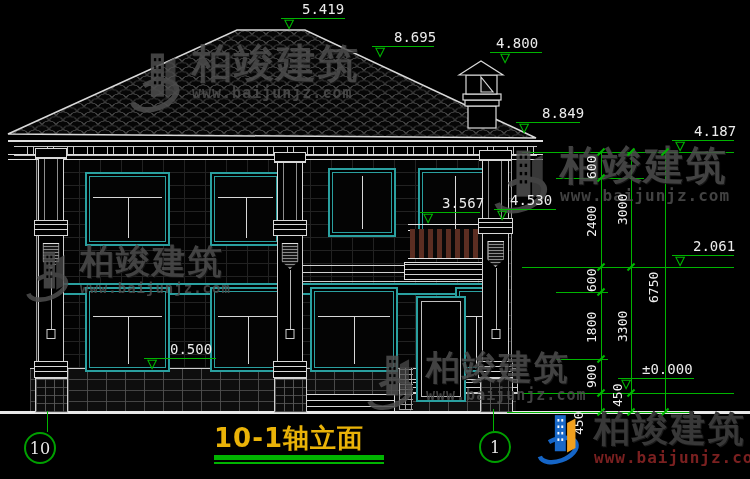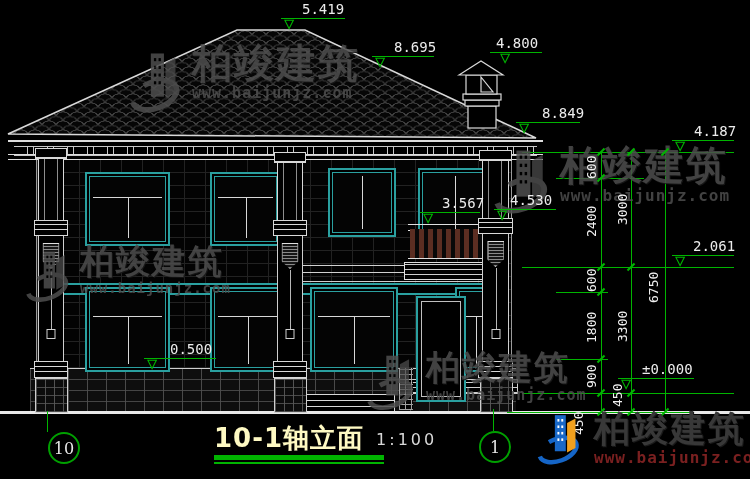--- a/index.html
+++ b/index.html
@@ -89,21 +89,21 @@
   .gline{background:#00b400;z-index:9;}
   .dimv{color:#f0f0f0;font-size:13px;font-family:"DejaVu Sans Mono","Liberation Mono",monospace;
     writing-mode:vertical-rl;transform:rotate(180deg);text-align:center;z-index:10;}
   .tick{width:10px;height:2px;background:#00b400;transform:rotate(-45deg);z-index:10;}
   .axis-circle{width:28px;height:28px;border:2px solid #00a000;border-radius:50%;color:#e8e8e8;
     font-size:16px;display:flex;align-items:center;justify-content:center;z-index:10;
     font-family:"DejaVu Serif","Liberation Serif",serif;}
 
   
   .titlebox{left:214px;top:424px;z-index:10;display:flex;align-items:flex-end;gap:12px;}
-  .title-main{color:#fef9c3;font-size:26px;font-weight:bold;letter-spacing:1px;line-height:28px;}
+  .title-main{color:#eab308;font-size:26px;font-weight:bold;letter-spacing:1px;line-height:28px;}
   .title-scale{color:#d8d8d8;font-size:16px;letter-spacing:3px;line-height:24px;}
   .title-rule1{left:214px;top:455px;width:170px;height:5px;background:#00b400;z-index:10;}
   .title-rule2{left:214px;top:462px;width:170px;height:2px;background:#00b400;z-index:10;}
 
   
   .wm{display:flex;align-items:flex-start;gap:8px;color:#4e4e4e;opacity:.85;z-index:9;pointer-events:none;}
   .wm-name{font-weight:bold;line-height:1.05;letter-spacing:2px;white-space:nowrap;
     text-shadow:1px 1px 0 #1a1a1a;}
   .wm-url{font-weight:bold;letter-spacing:1px;white-space:nowrap;font-family:"DejaVu Sans Mono","Liberation Mono",monospace;}
   .wm-color{color:#383838;opacity:1;z-index:60;}
@@ -237,21 +237,21 @@
   <div class="abs steps"></div>
   <div class="abs porch"></div>
   <div class="abs trellis"></div>
   <div class="abs ground-line"></div>
 
   <div class="abs elev" style="left:281px;top:2px">
       <span class="etxt" style="margin-left:21px">5.419</span>
       <span class="ebar" style="width:64px"></span>
       <span class="etri">▽</span>
     </div>
-  <div class="abs elev" style="left:372px;top:40px">
+  <div class="abs elev" style="left:372px;top:30px">
       <span class="etxt">8.695</span>
       <span class="ebar" style="width:62px"></span>
       <span class="etri">▽</span>
     </div>
   <div class="abs elev" style="left:490px;top:36px">
       <span class="etxt" style="margin-left:6px">4.800</span>
       <span class="ebar" style="width:52px"></span>
       <span class="etri" style="margin-left:10px">▽</span>
     </div>
   <div class="abs elev" style="left:516px;top:106px">
@@ -321,31 +321,30 @@
   <div class="abs dimv" style="left:584px;top:266px;height:28px">600</div>
   <div class="abs dimv" style="left:584px;top:299px;height:56px">1800</div>
   <div class="abs dimv" style="left:584px;top:357px;height:38px">900</div>
   <div class="abs dimv" style="left:571px;top:408px;height:30px">450</div>
   <div class="abs dimv" style="left:615px;top:182px;height:54px">3000</div>
   <div class="abs dimv" style="left:615px;top:298px;height:56px">3300</div>
   <div class="abs dimv" style="left:610px;top:380px;height:30px">450</div>
   <div class="abs dimv" style="left:646px;top:258px;height:58px">6750</div>
 
   <div class="abs gline" style="left:47px;top:411px;width:1px;height:21px"></div>
-  <div class="abs axis-circle" style="left:48px;top:432px">
+  <div class="abs axis-circle" style="left:24px;top:432px">
       <span>10</span>
     </div>
   <div class="abs gline" style="left:493px;top:409px;width:1px;height:22px"></div>
   <div class="abs axis-circle" style="left:479px;top:431px">
       <span>1</span>
     </div>
 
   <div class="abs titlebox">
     <span class="title-main">10-1轴立面</span>
-    <span class="title-scale">1:100</span>
   </div>
   <div class="abs title-rule1"></div>
   <div class="abs title-rule2"></div>
 
   <div class="abs wm" style="left:130px;top:42px">
     <svg width="54" height="80" viewBox="0 0 70 90">
         <ellipse cx="32" cy="62" rx="30" ry="17" transform="rotate(-20 32 62)" fill="none" stroke="currentColor" stroke-width="7" stroke-dasharray="75 28"></ellipse>
         <rect x="27" y="8" width="17" height="56" fill="currentColor"></rect>
         <path d="M46,20 l13,-7 v46 l-13,7 z" fill="currentColor" opacity=".85"></path>
         <g fill="#000">

